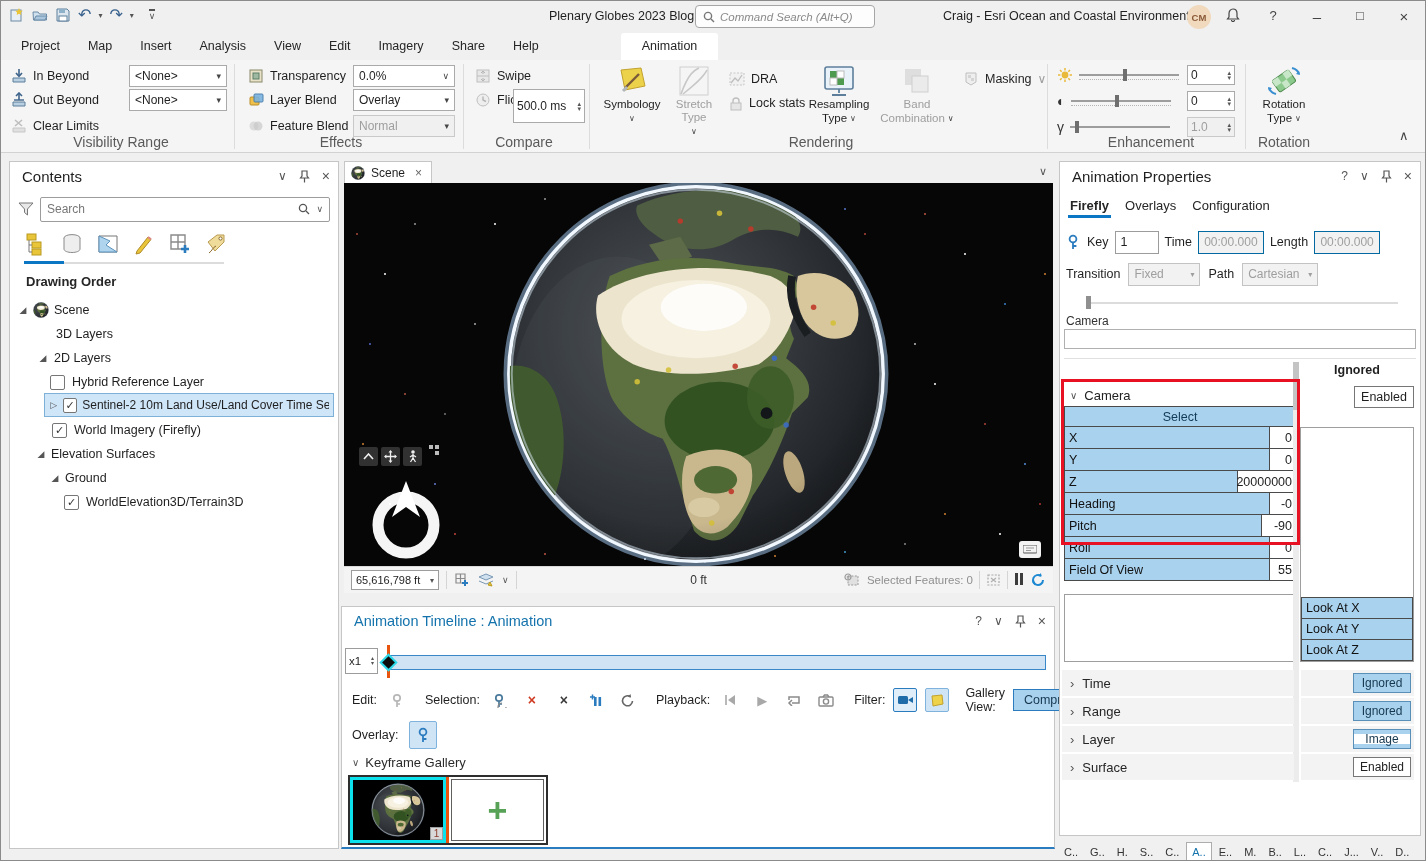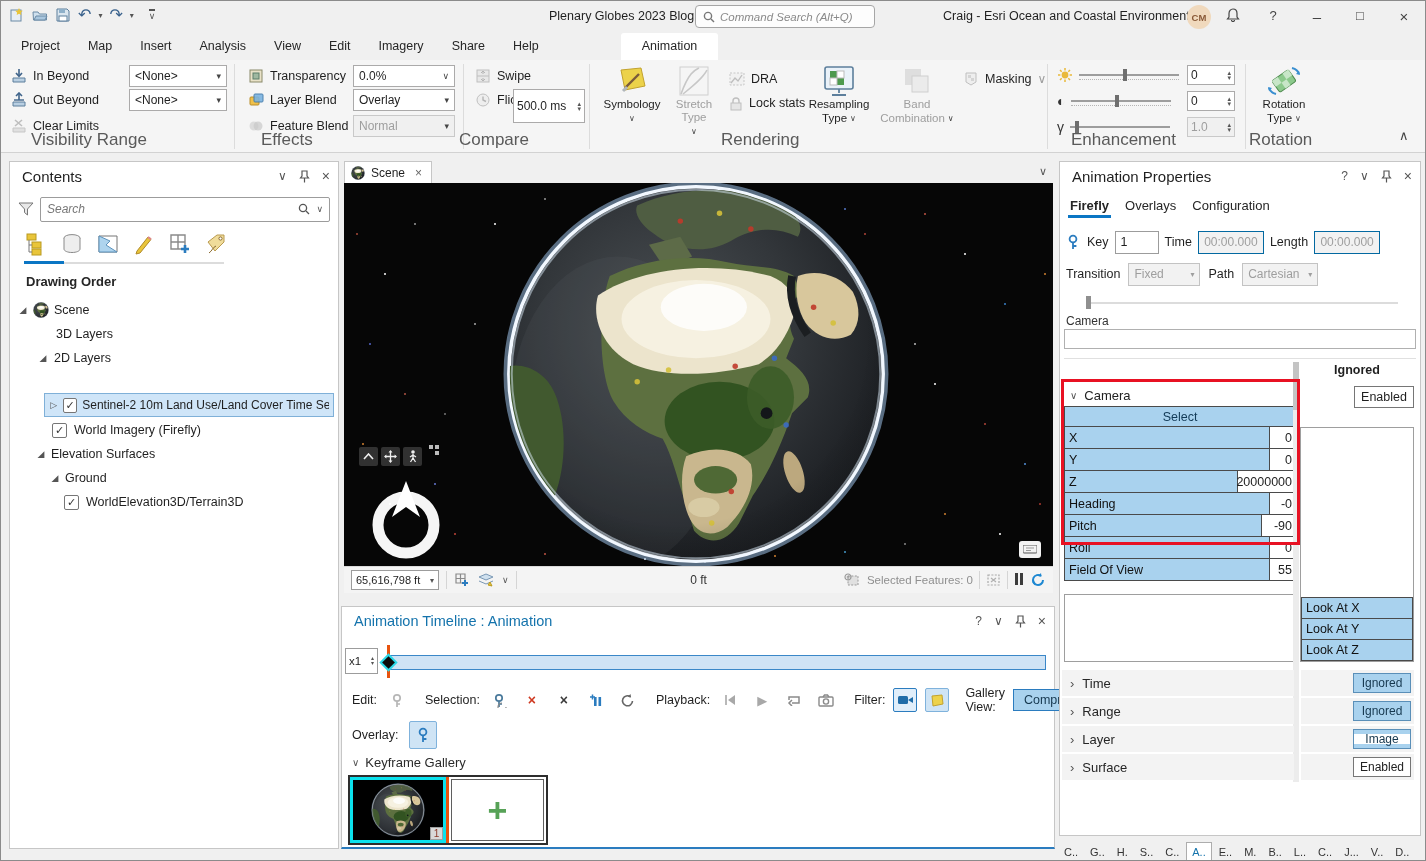--- a/index.html
+++ b/index.html
@@ -32,21 +32,21 @@
 #ctx1{left:620px;width:97px}
 #ctx2{left:735px;width:210px}
 .ctxbox .mtab{padding:6px 0 0 0;text-align:center;font-size:12.5px;color:#262626}
 #ctx1 .mtab{width:97px}
 #tab-isl{width:150px;font-weight:bold;color:#111}
 #tab-data{width:58px}
 #isl-underline{position:absolute;left:2px;bottom:0;width:148px;height:3px;background:#0b76c4}
 
 
 #ribbon{position:absolute;left:0;top:59px;width:1424px;height:93px;background:#f5f5f5;border-bottom:1px solid #d2d2d2}
-.grplabel{position:absolute;bottom:2px;font-size:17px;color:#5a5a5a;}
+.grplabel{position:absolute;bottom:2px;font-size:14px;color:#5a5a5a;text-align:center}
 .vsep{position:absolute;top:4px;height:85px;width:1px;background:#dcdcdc}
 .rlabel{font-size:12.5px;color:#1f1f1f}
 .combo{position:absolute;height:22px;background:#fff;border:1px solid #abaaaa;display:flex;align-items:center;
   justify-content:space-between;padding:0 5px;font-size:12px;color:#1f1f1f}
 .combo .dd{font-size:9px;color:#444}
 .combo.cdis{background:#f0f0f0;color:#9e9e9e;border-color:#c9c9c9}
 .rrow{position:absolute;height:22px;display:flex;align-items:center;gap:6px}
 .spincol{display:flex;flex-direction:column;justify-content:center;line-height:5px;font-size:7px;color:#555;padding-left:4px}
 .spinbox{position:absolute;height:22px;background:#fff;border:1px solid #abaaaa;display:flex;align-items:center;
   justify-content:space-between;padding:16px 3px;font-size:12px}
@@ -64,21 +64,21 @@
 .phead{display:flex;align-items:center;height:28px;padding:0 8px 0 12px}
 .ptitle{font-size:15px;color:#1f1f1f}
 .ptitle.blue{color:#1473ac;font-size:14.5px}
 .picos{margin-left:auto;display:flex;align-items:center;gap:12px;color:#555;font-size:12px}
 .pinsvg{display:inline-block}
 
 
 #contents{left:8px;top:160px;width:330px;height:688px}
 #c-search{position:absolute;left:8px;top:34px;right:8px;height:26px;display:flex;align-items:center;gap:6px}
 #c-input{flex:1;height:25px;border:1px solid #9c9c9c;display:flex;align-items:center;padding:0 6px;gap:6px;border-radius:2px}
-#c-input .ph{font-style:italic;color:#777;font-size:12px;flex:1}
+#c-input .ph{color:#777;font-size:12px;flex:1}
 #c-tools{position:absolute;left:14px;top:70px;display:flex;gap:12px;align-items:center}
 #c-underline-gray{position:absolute;left:14px;top:100px;width:200px;height:2px;background:#dcdcdc}
 #c-underline-blue{position:absolute;left:14px;top:99px;width:40px;height:3px;background:#0b76c4}
 #c-order{position:absolute;left:16px;top:112px;font-weight:bold;font-size:13px;color:#262626}
 .trow{position:absolute;left:0;width:100%;height:24px;display:flex;align-items:center;font-size:12.5px;color:#1f1f1f}
 .texp{width:10px;font-size:9px;color:#555;text-align:center}
 .cb{width:15px;height:15px;border:1px solid #767676;border-radius:2px;background:#fff;display:flex;align-items:center;justify-content:center;font-size:11px;color:#333}
 .selrow{position:absolute;left:34px;right:4px;height:24px;background:#cfe5f8;border:1px solid #7fb0d8;display:flex;align-items:center;gap:5px;padding:0 4px}
 
 
@@ -616,20 +616,24 @@
       </svg>
     <span>Scene</span>
   </div>
   <div class="trow" style="top:160px">
     <span style="margin-left:46px">3D Layers</span>
   </div>
   <div class="trow" style="top:184px">
     <span class="texp" style="margin-left:28px">◢</span>
     <span style="margin-left:6px">2D Layers</span>
   </div>
+  <div class="trow" style="top:208px">
+    <span class="cb" style="margin-left:40px"></span>
+    <span style="margin-left:7px">Hybrid Reference Layer</span>
+  </div>
   <div class="selrow" style="top:231px">
     <span class="texp">▷</span>
     <span class="cb">✓</span>
     <span style="white-space:nowrap;overflow:hidden">Sentinel-2 10m Land Use/Land Cover Time Series</span>
   </div>
   <div class="trow" style="top:256px">
     <span class="cb" style="margin-left:42px">✓</span>
     <span style="margin-left:7px">World Imagery (Firefly)</span>
   </div>
   <div class="trow" style="top:280px">

